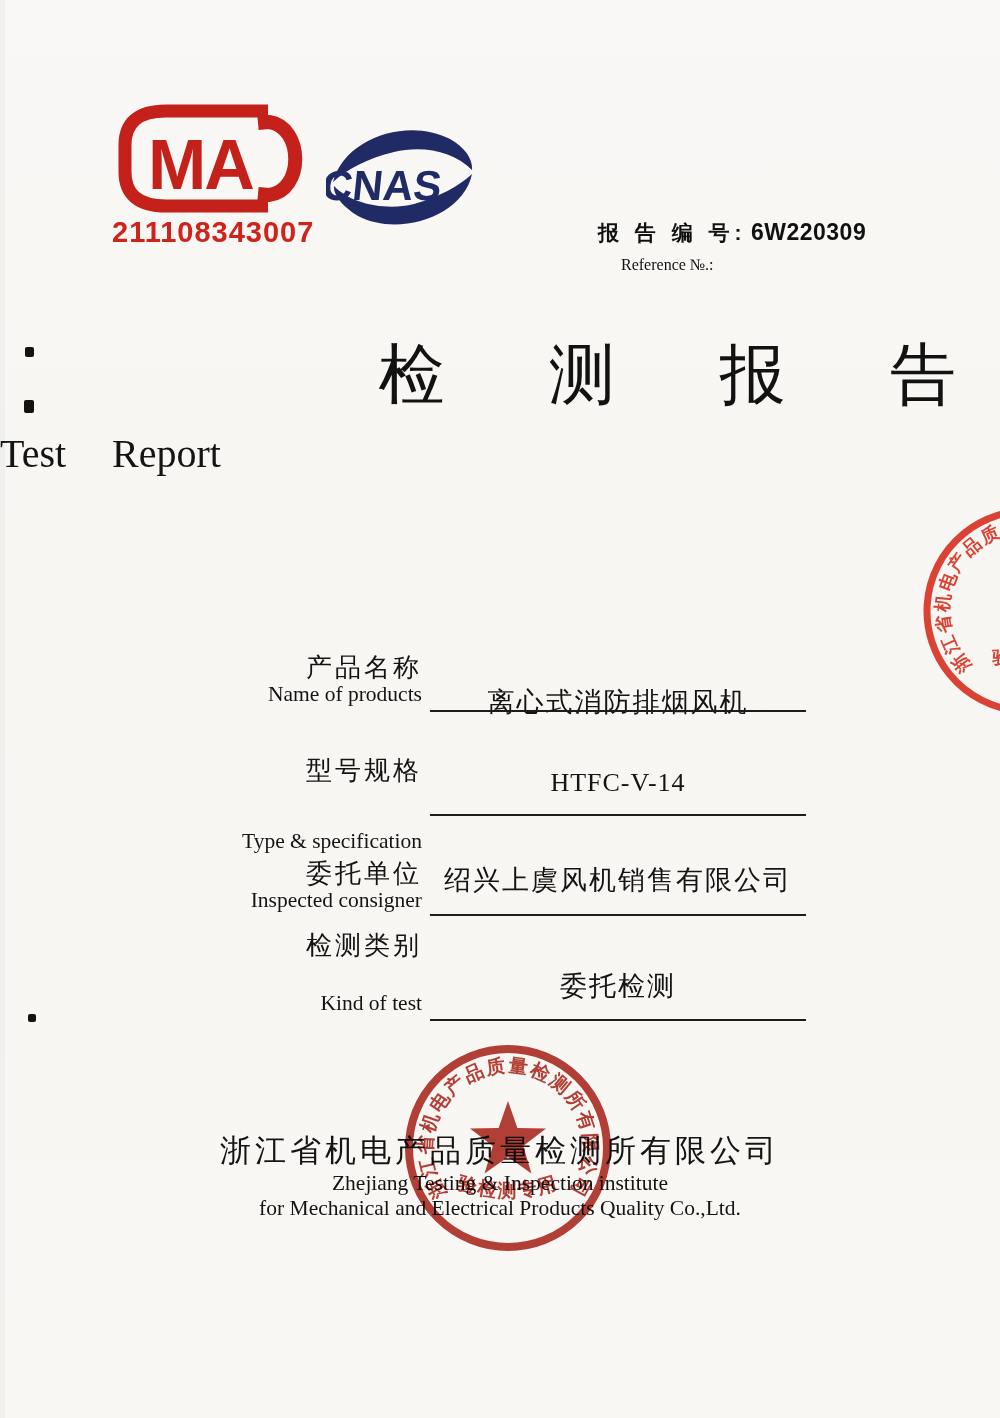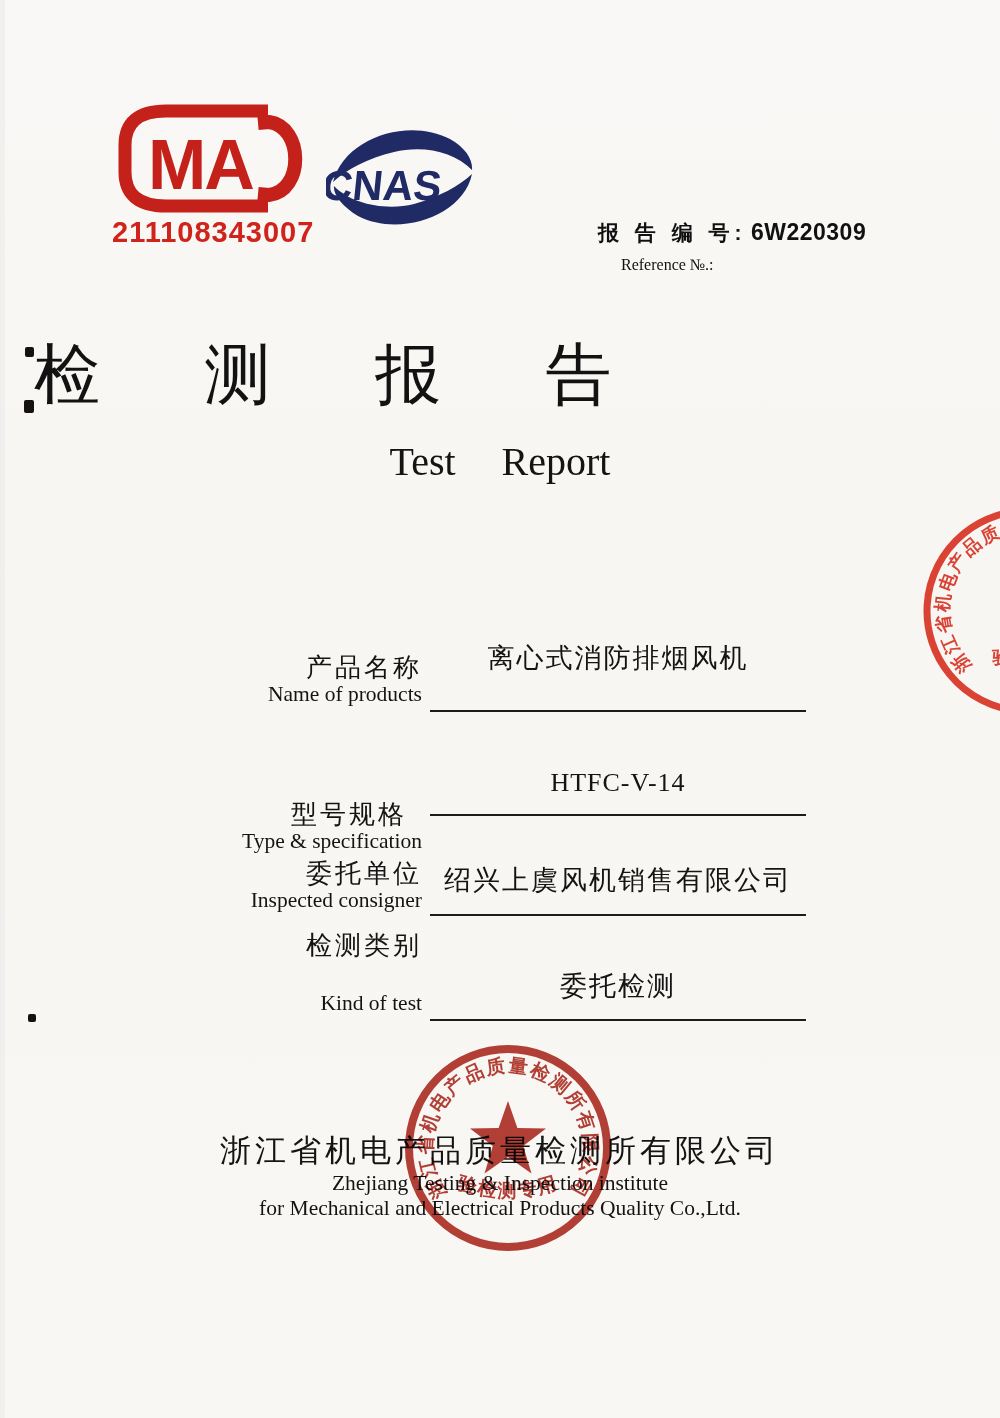--- a/index.html
+++ b/index.html
@@ -24,27 +24,27 @@
   }
   .report-no{
     left:598px;top:219px;width:330px;white-space:nowrap;
     font-family:"Liberation Sans","DejaVu Sans",sans-serif;color:#111;
   }
   .report-no .lbl{font-weight:bold;font-size:21px;letter-spacing:5px;}
   .report-no .val{font-weight:bold;font-size:23px;letter-spacing:0.5px;}
   .reference{left:621px;top:256px;font-size:16px;color:#111;}
   
   .title-cn{
-    left:0;top:330px;width:1000px;text-align:left;
+    left:0;top:330px;width:1000px;text-align:right;
     font-size:66px;letter-spacing:44px;padding-left:34px;box-sizing:border-box;
     color:#121212;
   }
   .title-en{
-    left:0;top:430px;width:1000px;text-align:center;
-    font-size:40px;word-spacing:36px;color:#141414;margin-top:8px;
+    left:0;top:430px;width:1000px;text-align:left;
+    font-size:40px;word-spacing:36px;color:#141414;
   }
   
   .field-label-cn{
     width:250px;text-align:right;font-size:26px;letter-spacing:3px;color:#141414;
   }
   .field-label-en{
     width:290px;text-align:right;font-size:21.5px;color:#141414;
   }
   .field-line{
     left:430px;width:376px;height:0;border-bottom:2px solid #1c1c1c;
@@ -88,24 +88,24 @@
     <span class="lbl">报 告 编 号:</span>
     <span class="val">6W220309</span>
   </div>
   <div class="abs reference">Reference №.:</div>
 
   <div class="abs title-cn">检 测 报 告</div>
   <div class="abs title-en">Test Report</div>
 
   <div class="abs field-label-en" style="left:132px;top:682px;">Name of products</div>
   <div class="abs field-label-cn" style="left:172px;top:650px;">产品名称</div>
-  <div class="abs field-value" style="top:640px;">离心式消防排烟风机</div>
+  <div class="abs field-value" style="top:684px;">离心式消防排烟风机</div>
   <div class="abs field-line" style="top:710px;"></div>
 
-  <div class="abs field-label-cn" style="left:157px;top:753px;margin-top:44px;">型号规格</div>
+  <div class="abs field-label-cn" style="left:172px;top:753px;">型号规格</div>
   <div class="abs field-label-en" style="left:132px;top:785px;margin-top:44px;">Type &amp; specification</div>
   <div class="abs field-value latin" style="top:768px;">HTFC-V-14</div>
   <div class="abs field-line" style="top:814px;"></div>
 
   <div class="abs field-label-cn" style="left:172px;top:856px;">委托单位</div>
   <div class="abs field-label-en" style="left:132px;top:888px;">Inspected consigner</div>
   <div class="abs field-value" style="top:862px;">绍兴上虞风机销售有限公司</div>
   <div class="abs field-line" style="top:914px;"></div>
 
   <div class="abs field-label-cn" style="left:172px;top:928px;">检测类别</div>

